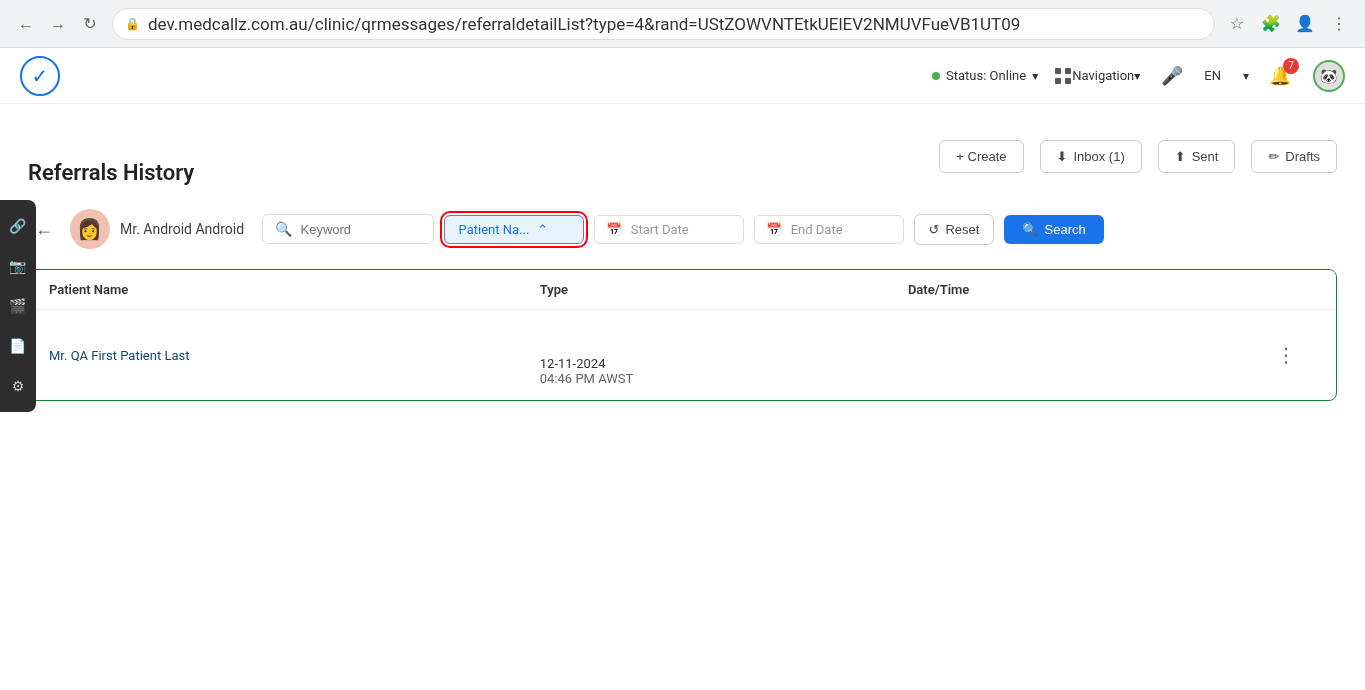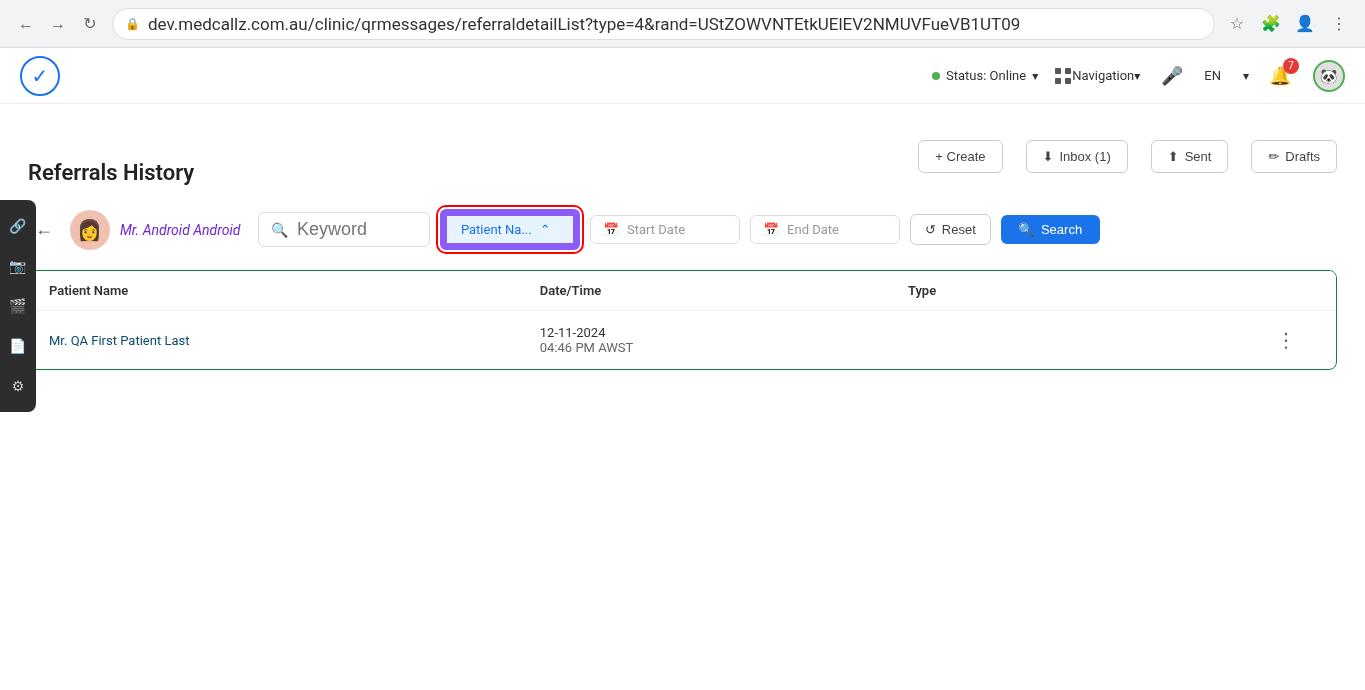--- a/index.html
+++ b/index.html
@@ -65,48 +65,48 @@
 
     
     .main-content { padding: 24px 28px; flex: 1; }
 
     
     .page-header {
       display: flex; align-items: center; justify-content: space-between;
       margin-bottom: 24px;
     }
     .page-title { font-size: 22px; font-weight: 600; color: #222; margin-top: 32px; }
-    .header-actions { display: flex; gap: 23px; }
+    .header-actions { display: flex; gap: 16px; }
     .action-btn {
       display: flex; align-items: center; gap: 6px; padding: 8px 16px;
       border: 1px solid #ccc; border-radius: 6px; background: #fff;
       cursor: pointer; font-size: 13px; color: #444; white-space: nowrap;
     }
 
     
     .search-bar {
       display: flex; align-items: center; gap: 10px; margin-bottom: 20px;
       flex-wrap: wrap;
     }
     .back-btn {
       width: 32px; height: 32px; border: none; background: none;
       cursor: pointer; color: #555; font-size: 18px;
       display: flex; align-items: center; justify-content: center;
     }
     .patient-avatar { width: 40px; height: 40px; border-radius: 50%; background: #f0c0b0; overflow: hidden; display: flex; align-items: center; justify-content: center; }
-    .patient-name-label { font-size: 14px; color: #6d28d9; margin-right: 8px; font-style: italic; }
+    .patient-name-label { font-size: 14px; color: #404040; margin-right: 8px; }
     .search-input-wrap {
       display: flex; align-items: center; border: 1px solid #ddd;
       border-radius: 6px; padding: 6px 12px; background: #fff; gap: 8px;
       min-width: 160px;
     }
-    .search-input-wrap input { border: none; outline: none; font-size: 18px; color: #0f172a; width: 120px; }
+    .search-input-wrap input { border: none; outline: none; font-size: 13px; color: #0f172a; width: 120px; }
     .filter-dropdown {
       display: flex; align-items: center; gap: 8px; padding: 6px 14px;
-      border: 7px solid #8b5cf6; border-radius: 6px; background: #e8f4fd;
+      border: 1px solid #8b5cf6; border-radius: 6px; background: #e8f4fd;
       cursor: pointer; font-size: 13px; color: #1a73e8; min-width: 140px;
       position: relative;
     }
     .date-input-wrap {
       display: flex; align-items: center; border: 1px solid #ddd;
       border-radius: 6px; padding: 6px 12px; background: #fff; gap: 8px;
       min-width: 150px; cursor: pointer;
     }
     .date-input-wrap span { color: #999; font-size: 13px; }
     .reset-btn {
@@ -127,21 +127,21 @@
       padding: 12px 20px; border-bottom: 1px solid #eee; background: #fff;
     }
     .table-header-cell { font-size: 13px; font-weight: 600; color: #333; }
     .table-row {
       display: grid; grid-template-columns: 2fr 1.5fr 1.5fr 40px;
       padding: 14px 20px; border-bottom: 1px solid #f5f5f5;
       align-items: center;
     }
     .table-row:last-child { border-bottom: none; }
     .patient-link { color: #0c4a6e; font-size: 13px; text-decoration: none; cursor: pointer; margin-top: 18px; }
-    .date-time { font-size: 13px; color: #333; }
+    .date-time { font-size: 13px; color: #333; margin-top: 32px; }
     .date-time .time { color: #666; }
     .more-btn { background: none; border: none; cursor: pointer; color: #666; font-size: 20px; display: flex; align-items: center; justify-content: center; }
 
     
     .left-sidebar {
       position: fixed; left: 0; top: 200px; background: #2d2d2d;
       border-radius: 0 8px 8px 0; padding: 8px 0; display: flex;
       flex-direction: column; gap: 4px;
     }
     .sidebar-tool {
@@ -257,22 +257,22 @@
       </button>
       <button class="search-submit-btn">
         <span>🔍</span>
         <span>Search</span>
       </button>
     </div>
 
     <div class="referrals-table">
       <div class="table-header">
         <div class="table-header-cell">Patient Name</div>
+        <div class="table-header-cell">Type</div>
         <div class="table-header-cell">Date/Time</div>
-        <div class="table-header-cell">Type</div>
         <div class="table-header-cell"></div>
       </div>
       <div class="table-row">
         <div>
           <a class="patient-link">Mr. QA First Patient Last</a>
         </div>
         <div class="date-time">
           <div>12-11-2024</div>
           <div class="time">04:46 PM AWST</div>
         </div>

